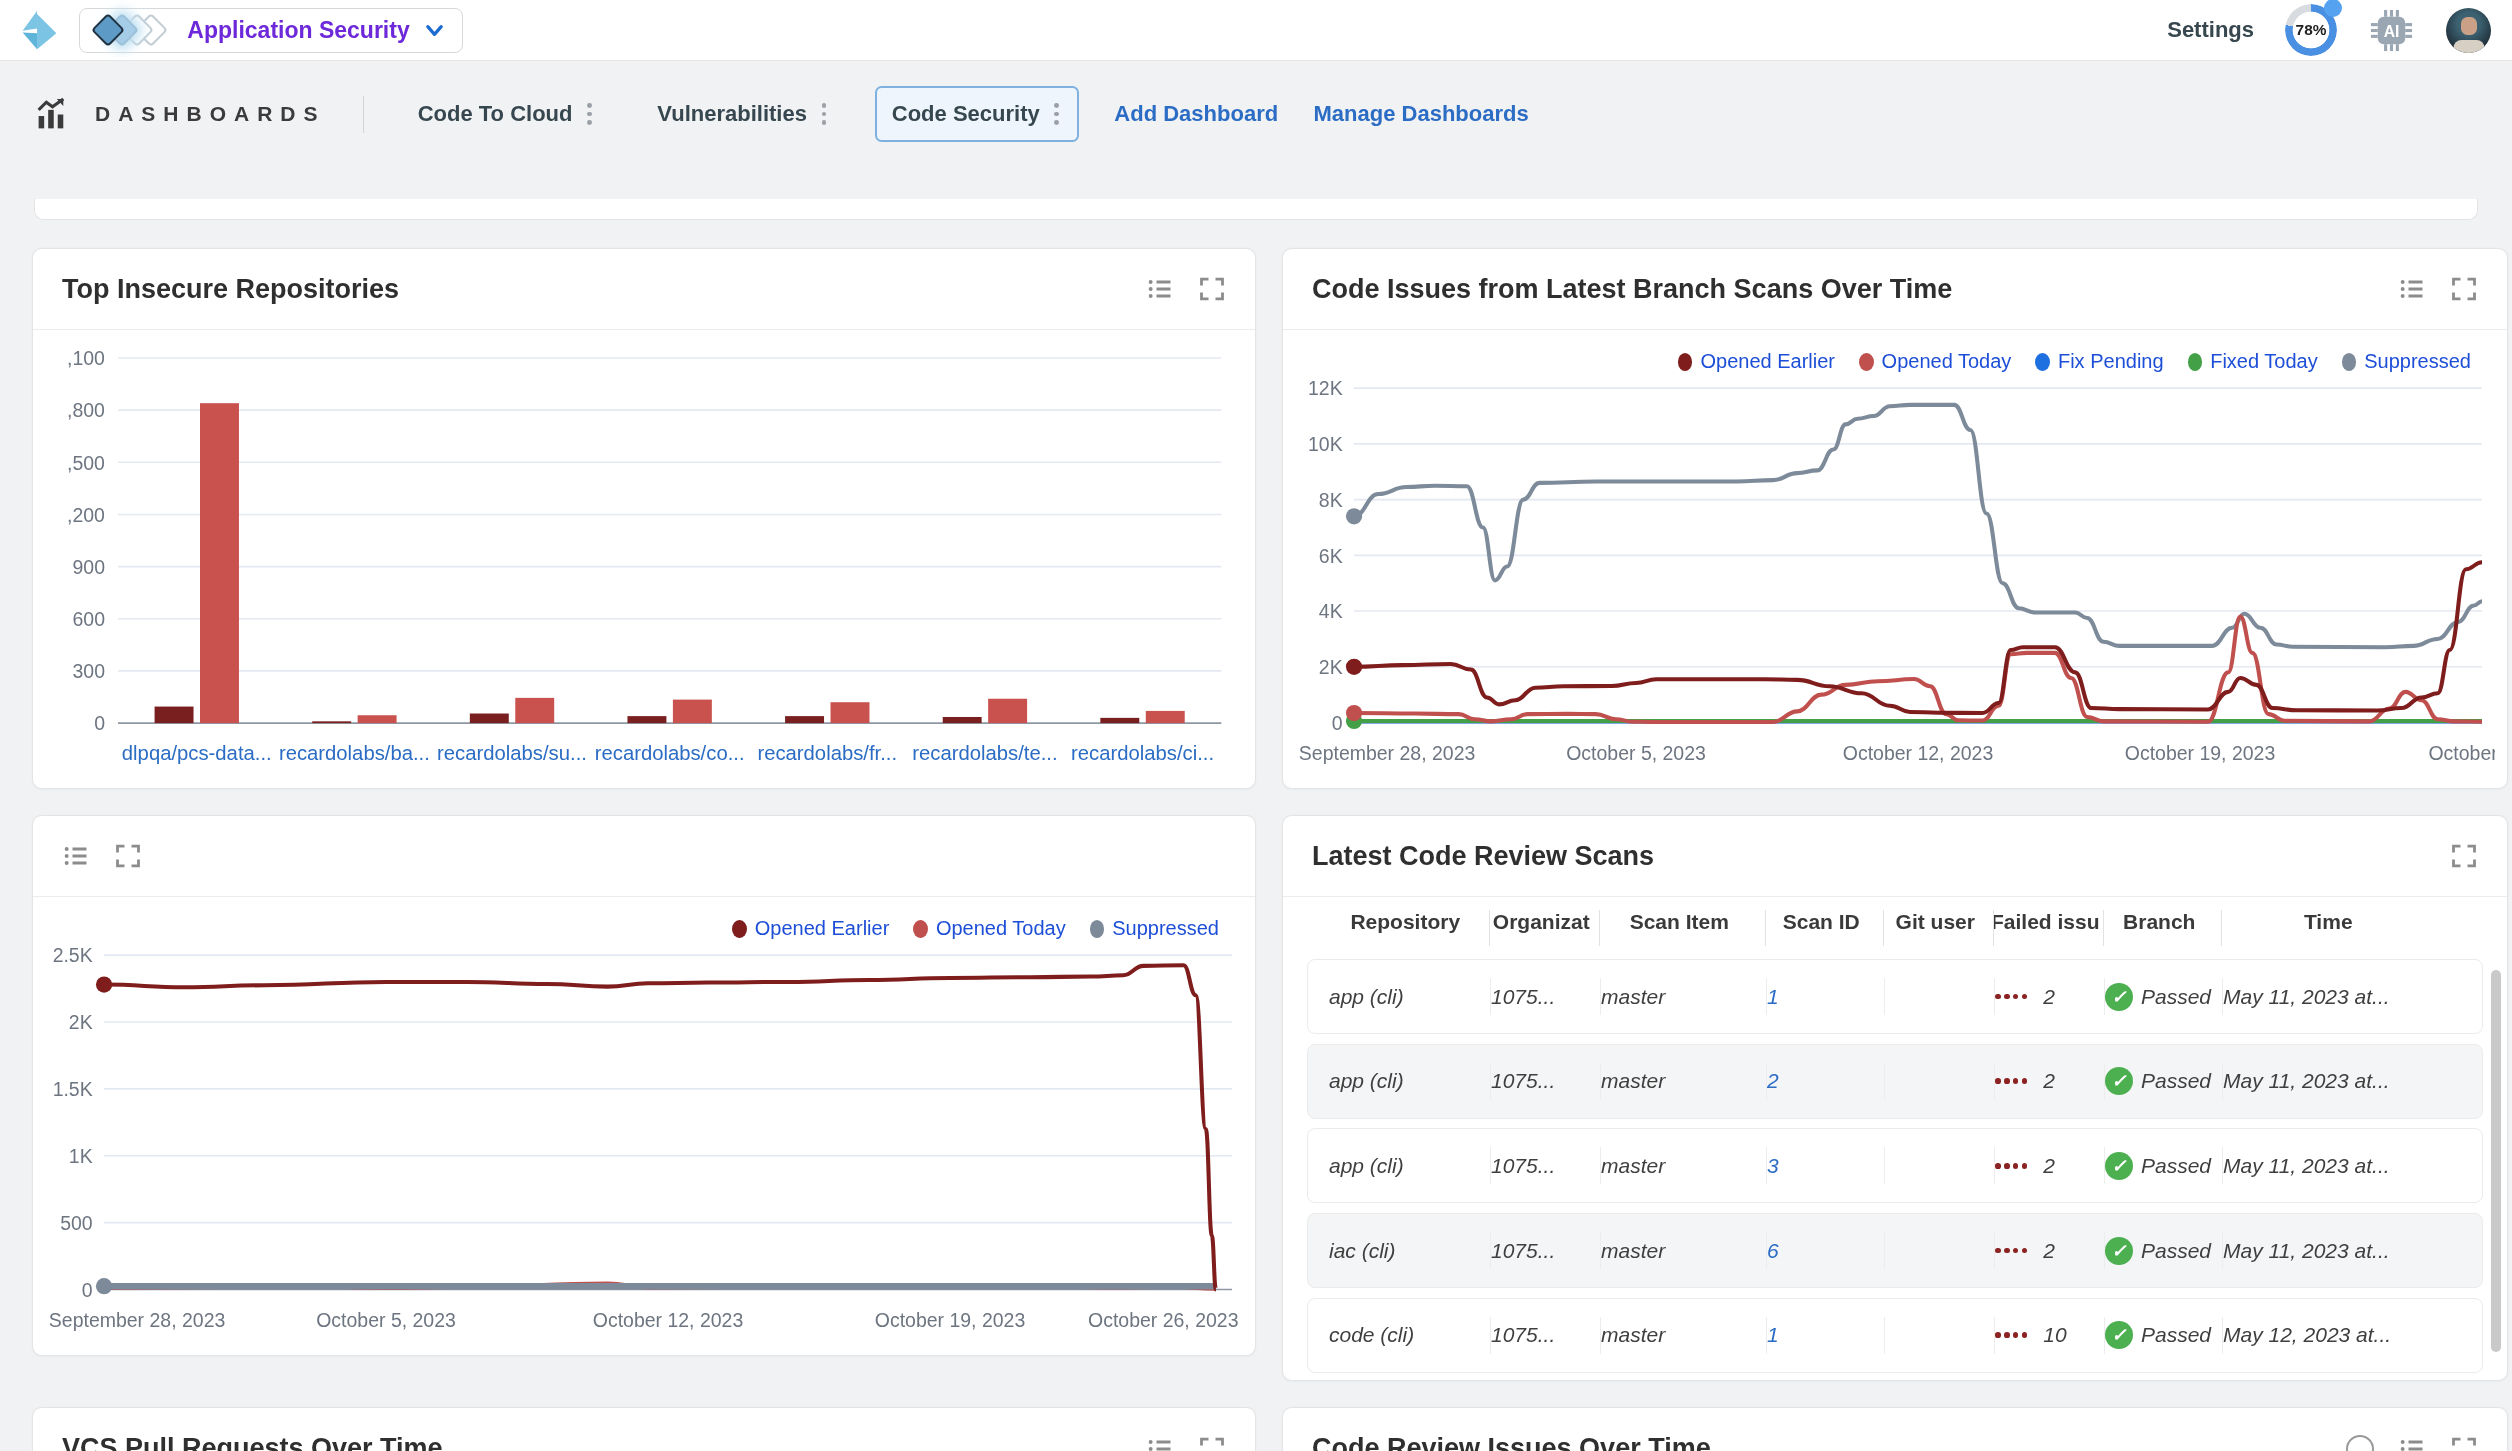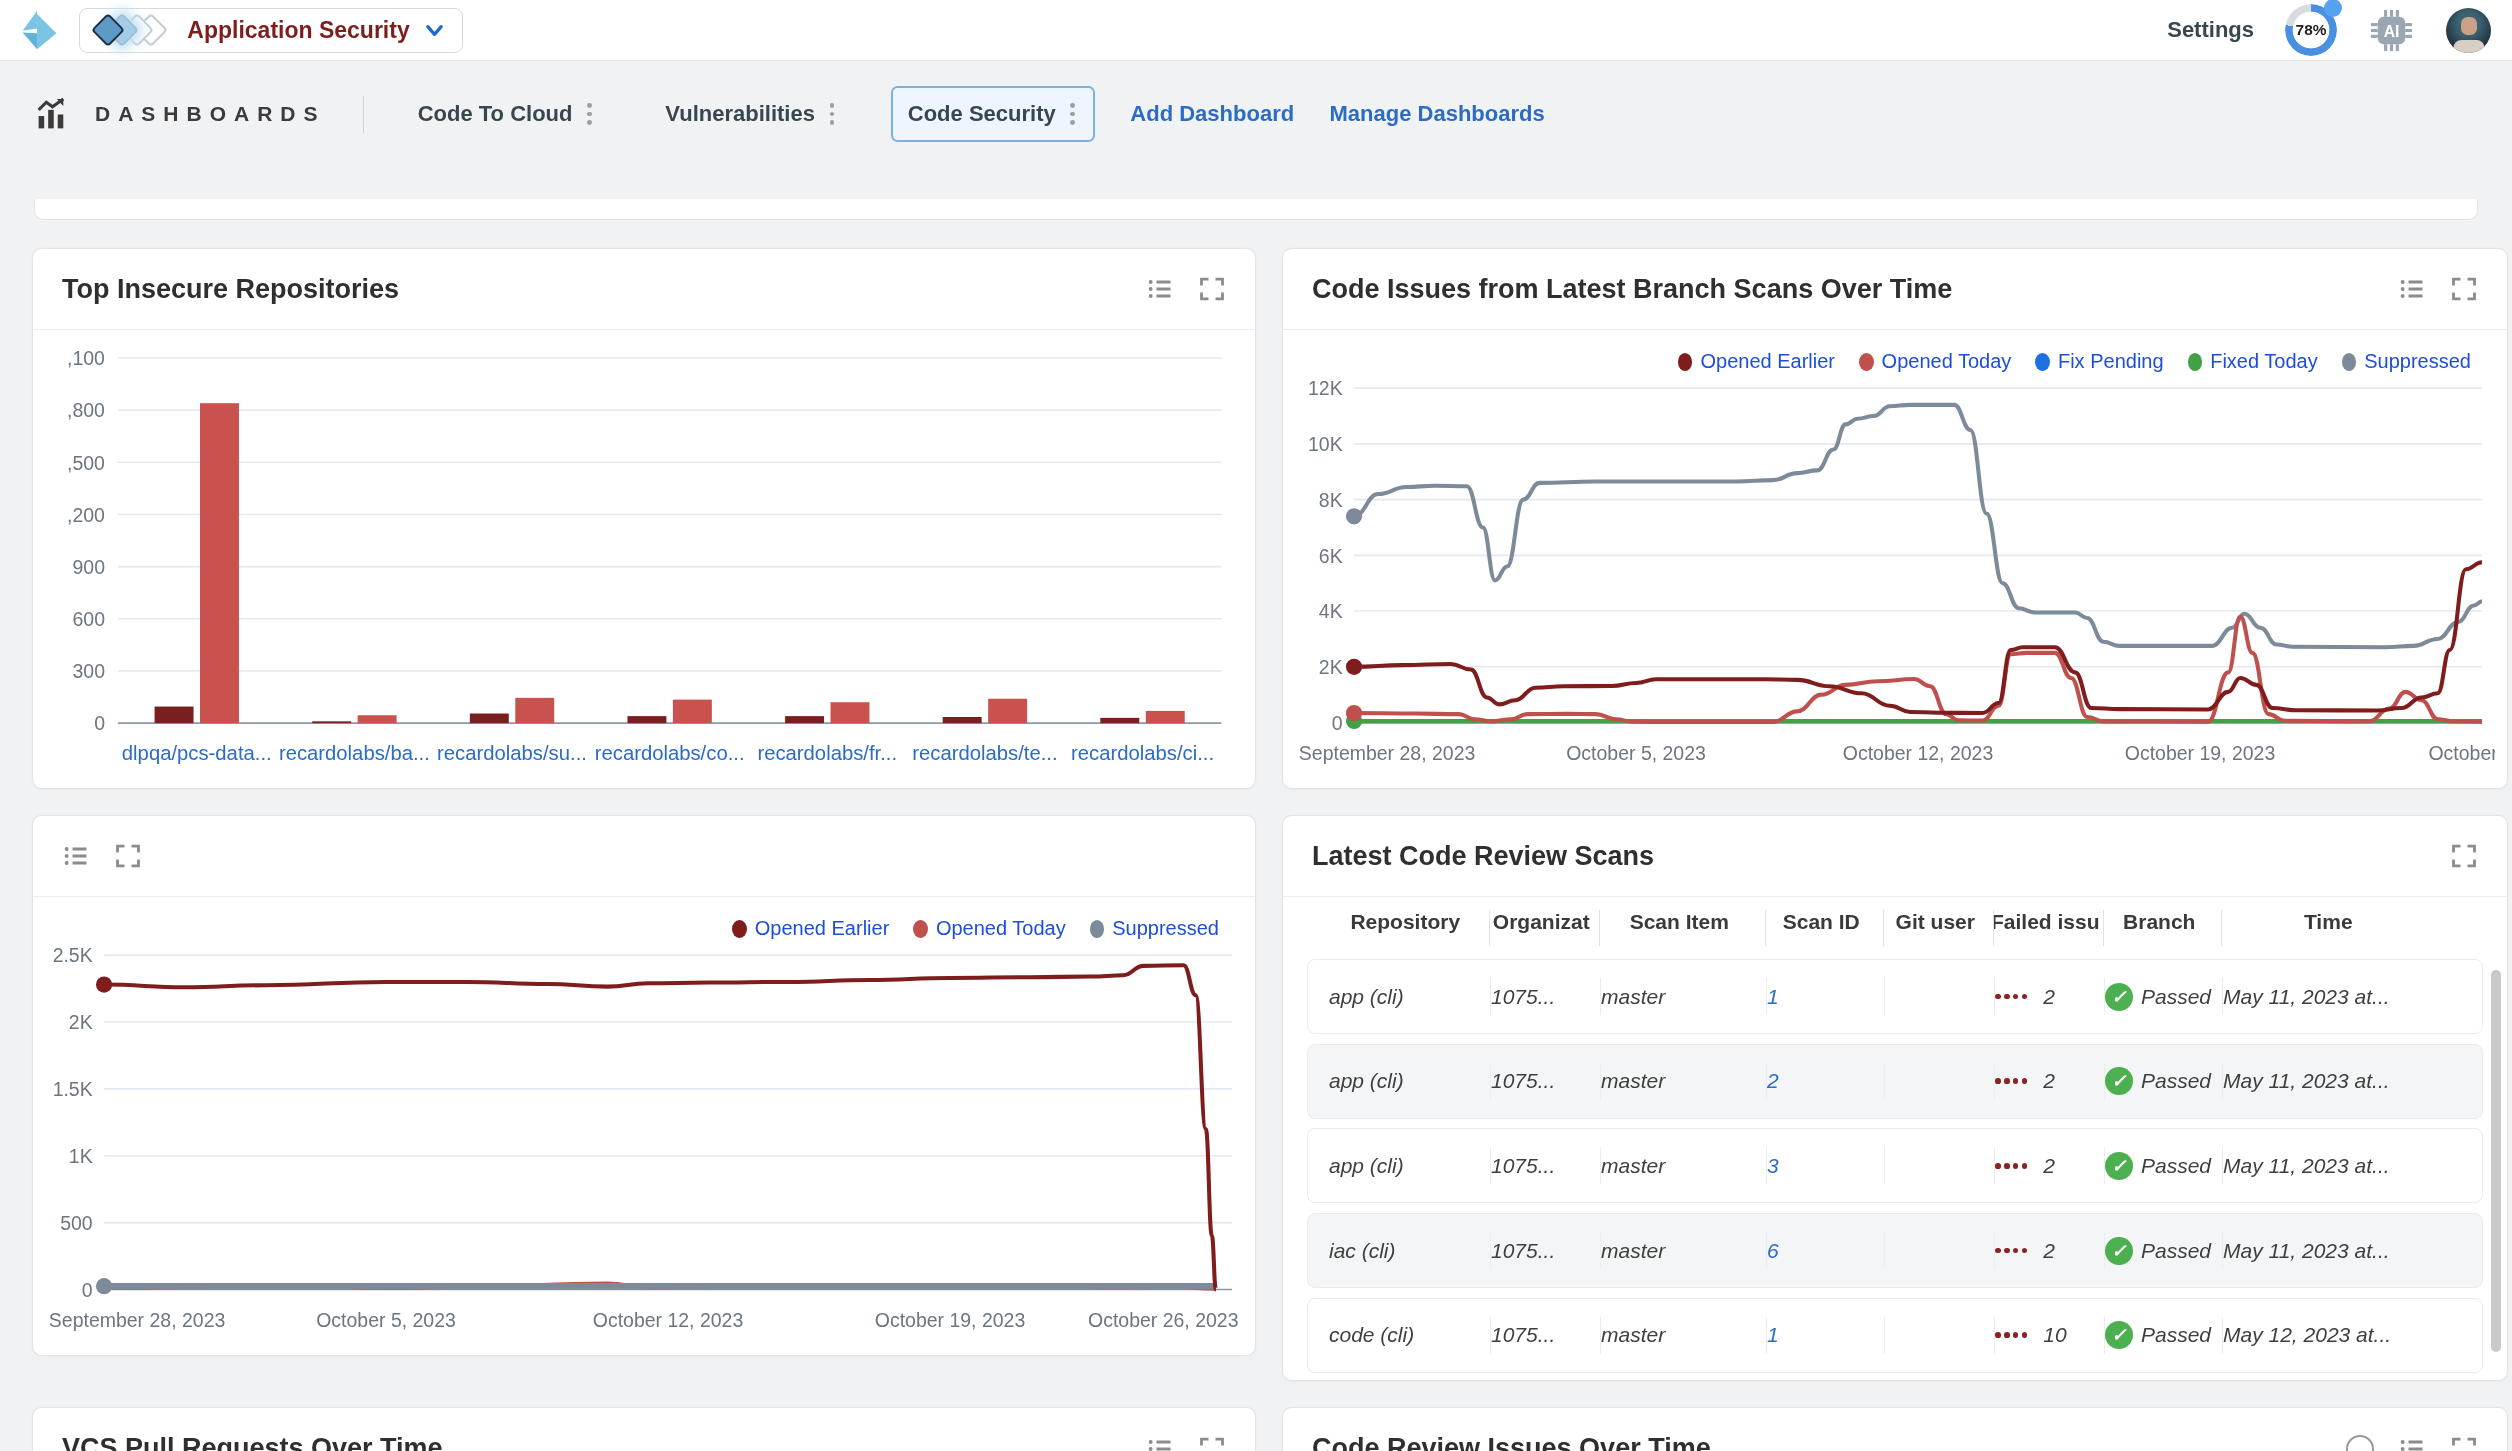--- a/index.html
+++ b/index.html
@@ -12,21 +12,21 @@
   .brand-logo { width:37px; height:42px; flex:0 0 auto; }
   .app-selector { display:flex; align-items:center; gap:13px; height:45px;
                   border:0.8px solid #d6d9dc; border-radius:8px; background:#fff;
                   padding:0 16px; cursor:pointer; }
   .diamonds { display:flex; align-items:center; }
   .diamond { width:24px; height:24px; transform:rotate(45deg); border-radius:4px; margin-right:-9.7px; }
   .d1 { background:#5d9bc6; border:2.4px solid #1f3242; z-index:4; position:relative; }
   .d2 { background:#a6cde8; border:2.4px solid #9cc0d8; box-shadow:0 0 11.4px 4.9px #bfe0f2; z-index:3; position:relative;}
   .d3,.d4 { background:#fff; border:2.4px solid #c2ccd3; position:relative; }
   .d3{ z-index:2;} .d4{ z-index:1; margin-right:0;}
-  .app-selector .label { font-size:23px; font-weight:700; color:#7f1d1d; margin-left:11.4px; }
+  .app-selector .label { font-size:23px; font-weight:700; color:#6d28d9; margin-left:11.4px; }
   .primary-nav { display:flex; align-items:center; gap:11.4px; margin-left:16px; }
   .nav-item { font-size:22px; font-weight:700; color:#37474f; padding:11.4px 18px;
               border-radius:6.5px; cursor:pointer; white-space:nowrap; }
   .nav-item.active { background:#c9e2f3; }
   .nav-right { margin-left:auto; display:flex; align-items:center; gap:31px; }
   .settings-label { font-size:22px; font-weight:700; color:#37474f; cursor:pointer; }
   .progress-ring { position:relative; width:52px; height:52px; flex:0 0 auto; }
   .ring { width:52px; height:52px; border-radius:50%;
           background:conic-gradient(#4a90e2 0deg 281deg, #d8dce0 281deg 360deg);
           -webkit-mask:radial-gradient(circle 26px at center, transparent 18px, #000 18.7px);
@@ -158,21 +158,21 @@
 <div class="tabsbar">
   <svg class="dash-icon" viewBox="0 0 24 24">
     <rect x="3" y="13" width="3.6" height="8" fill="#3b3b3b"></rect>
     <rect x="9.2" y="9" width="3.6" height="12" fill="#3b3b3b"></rect>
     <rect x="15.4" y="12" width="3.6" height="9" fill="#3b3b3b"></rect>
     <polyline points="3,9 8,4 12,7 19,2" fill="none" stroke="#3b3b3b" stroke-width="2"></polyline>
     <polygon points="19,2 19,6.5 14.8,2" fill="#3b3b3b"></polygon>
   </svg>
   <span class="section-label">DASHBOARDS</span>
   <span class="vdivider"></span>
-  <div id="dash-tabs" style="display:flex; align-items:flex-end; gap:37px;">
+  <div id="dash-tabs" style="display:flex; align-items:flex-end; gap:29px;">
       <div class="dash-tab">
         <span class="t-label">Code To Cloud</span>
         <span class="kebab">
           <i></i>
           <i></i>
           <i></i>
         </span>
       </div>
       <div class="dash-tab">
         <span class="t-label">Vulnerabilities</span>

